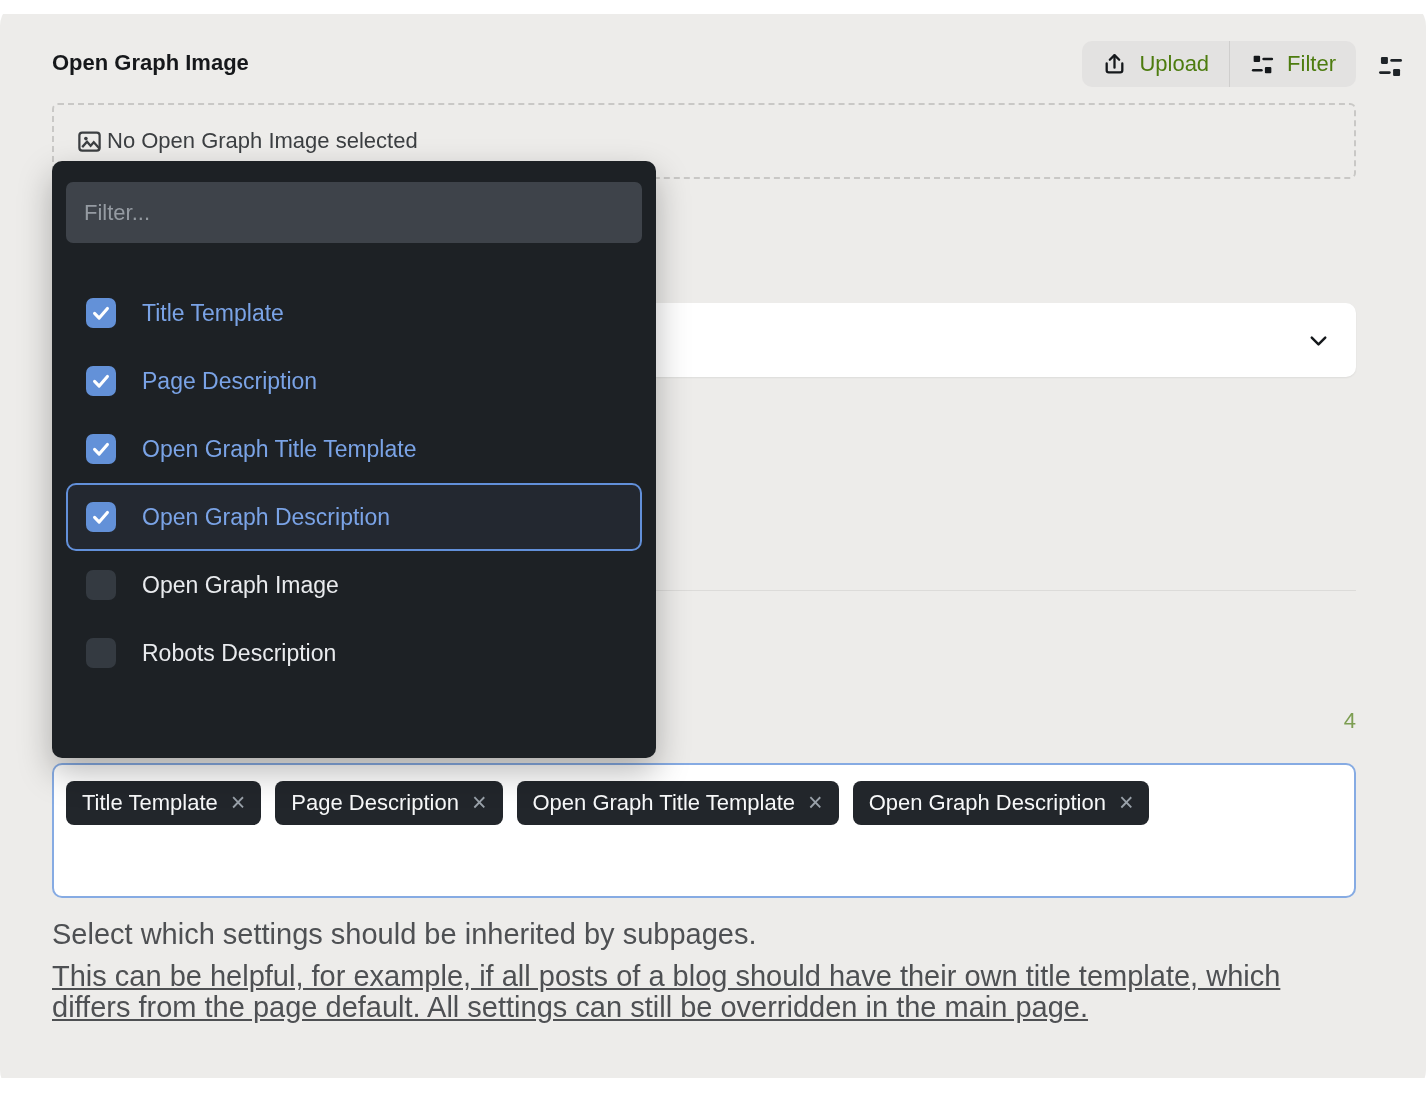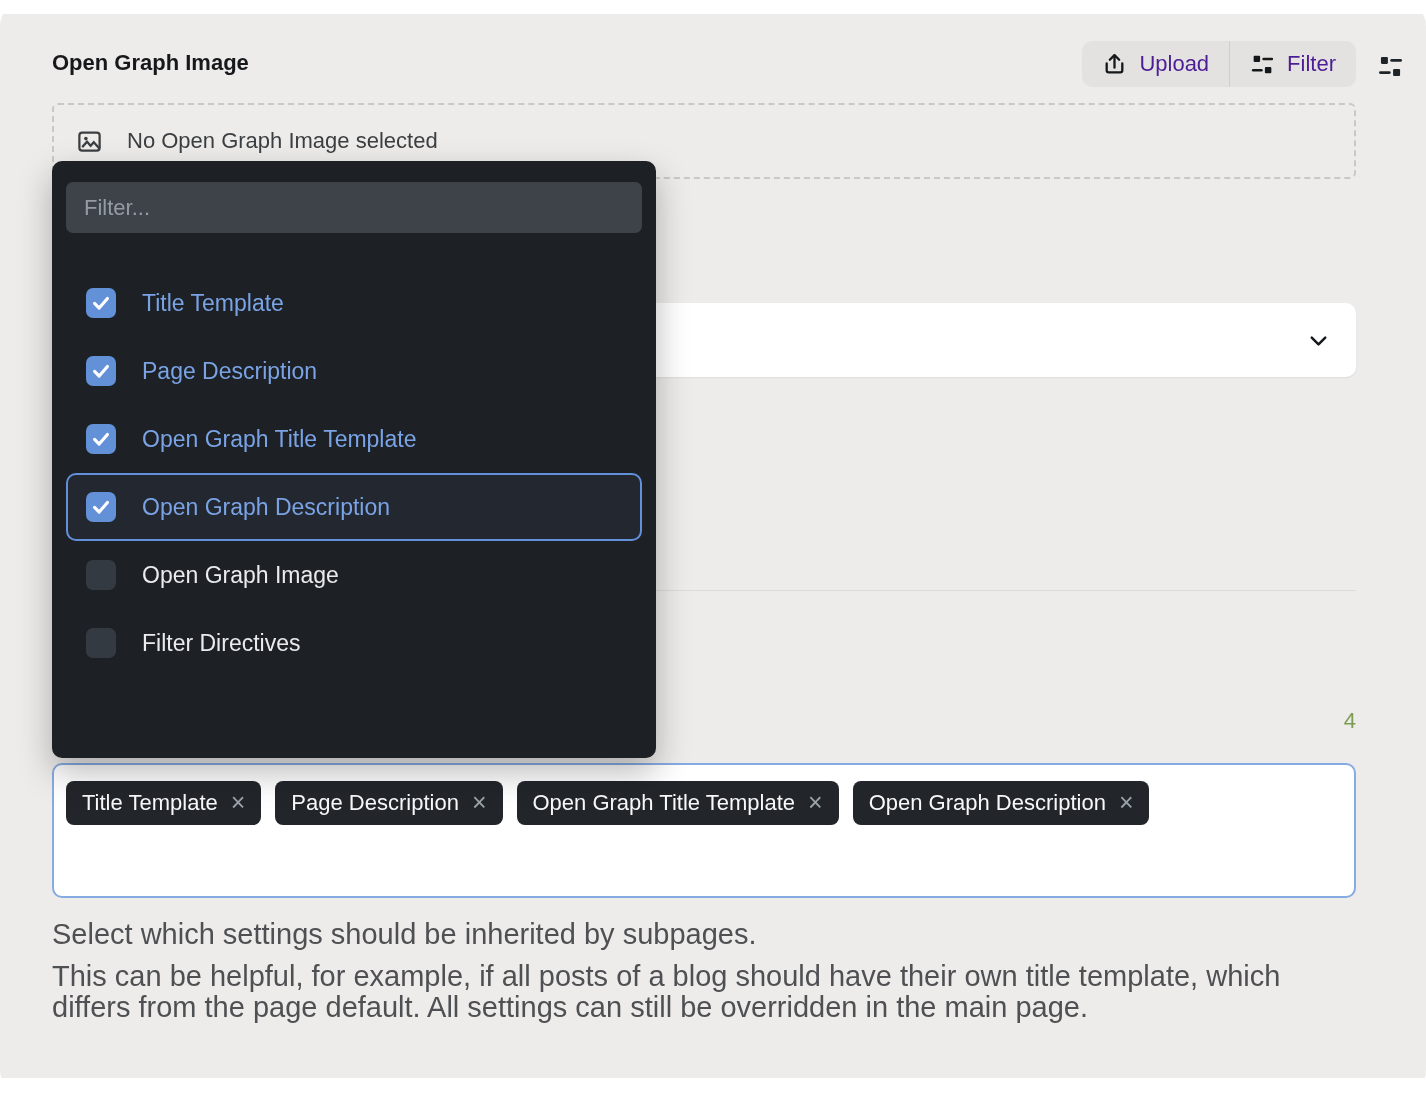--- a/index.html
+++ b/index.html
@@ -6,29 +6,29 @@
   html,body { background:#fff; }
   body { font-family:"Liberation Sans","DejaVu Sans",sans-serif; }
 
   .stage { position:relative; width:1426px; height:1096px; background:#fff; overflow:hidden;border-radius:26px; }
   .canvas { position:absolute; left:0; top:14px; width:1426px; height:1064px; background:var(--page-bg); }
 
   
   .field-label { position:absolute; left:52px; top:50px; font-size:22px; font-weight:700; color:#16181b; z-index:2; }
   .btn-group { position:absolute; right:70px; top:41px; height:46px; display:flex; align-items:stretch;
                background:#e3e2e1; border-radius:10px; overflow:hidden; z-index:2; }
-  .btn { display:flex; align-items:center; gap:12px; padding:0 20px; font-size:22px; color:#4c1d95;
+  .btn { display:flex; align-items:center; gap:12px; padding:0 20px; font-size:22px; color:#4d7c0f;
          background:transparent; border:none; font-family:inherit; cursor:pointer; }
   .btn-divider { width:1px; background:#cfcecd; }
   .btn .icon svg { display:block; width:25px; height:25px; }
 
   
   .dropzone { position:absolute; left:52px; top:103px; width:1304px; height:76px;
               border:2px dashed #c9c8c6; border-radius:6px; display:flex; align-items:center;
-              padding-left:22px; gap:24px; z-index:1; }
+              padding-left:22px; gap:4px; z-index:1; }
   .dropzone .icon svg { display:block; width:27px; height:27px; }
   .dropzone-text { font-size:22px; color:#3c3f42; }
 
   
   .select-bg { position:absolute; left:52px; top:303px; width:1304px; height:74px; background:#fff;
                border-radius:10px; box-shadow:0 1px 2px rgba(0,0,0,0.07); z-index:1; }
   .select-bg .chevron { position:absolute; right:24px; top:24px; width:27px; height:27px; }
   .select-bg .chevron svg { display:block; width:27px; height:27px; }
 
   .partial-text { position:absolute; left:660px; top:400px; width:700px; font-size:22px; color:#4a4d50; z-index:1; }
@@ -45,26 +45,26 @@
                 gap:16px 14px; }
   .tag { display:inline-flex; align-items:center; height:44px; padding:0 16px; background:var(--tag-bg);
          color:#f7f8f9; border-radius:8px; font-size:22px; gap:13px; }
   .tag-x { color:#99a1a9; font-size:25px; line-height:1; cursor:pointer; margin-top:-2px; }
   .tags-field-icon { position:absolute; right:22px; top:53px; }
   .tags-field-icon svg { display:block; width:27px; height:27px; }
 
   
   .help { position:absolute; left:52px; top:919px; width:1300px; font-size:29px; color:#4e5053;
           line-height:31px; z-index:1; }
-  .help p + p { margin-top:11px; }
+  .help p + p { margin-top:11px;text-decoration:underline; }
 
   
   .panel { position:absolute; left:52px; top:161px; width:604px; height:597px; background:var(--panel-dark);
            border-radius:10px; box-shadow:0 14px 34px rgba(0,0,0,0.28); z-index:10; }
-  .filter-input { display:block; margin:21px 14px 0; width:calc(100% - 28px); height:51px;
+  .filter-input { display:block; margin:21px 14px 0; width:calc(100% - 28px); height:61px;
                   background:var(--filter-bg); border:none; border-radius:7px; color:#e8eaec;
                   font-size:22px; font-family:inherit; padding:0 18px; outline:none; }
   .filter-input::placeholder { color:#959ba2; }
   .dd-list { margin-top:36px; }
   .dd-item { height:68px; display:flex; align-items:center; margin:0 14px; padding-left:18px;
              border:2px solid transparent; border-radius:10px; cursor:pointer; }
   .dd-item.focused { border-color:var(--focus-border); background:#232830; }
   .checkbox { width:30px; height:30px; border-radius:7px; background:#343a41; flex:none; margin-right:26px;
               display:flex; align-items:center; justify-content:center; }
   .checkbox.checked { background:var(--accent-blue); }
@@ -197,17 +197,17 @@
             </svg>
           </span>
           <span class="dd-label checked">Open Graph Description</span>
         </div>
         <div class="dd-item">
           <span class="checkbox"></span>
           <span class="dd-label">Open Graph Image</span>
         </div>
         <div class="dd-item">
           <span class="checkbox"></span>
-          <span class="dd-label">Filter Directives</span>
+          <span class="dd-label">Robots Description</span>
         </div>
       </div>
   </div>
 </div>
 
 </body></html>

